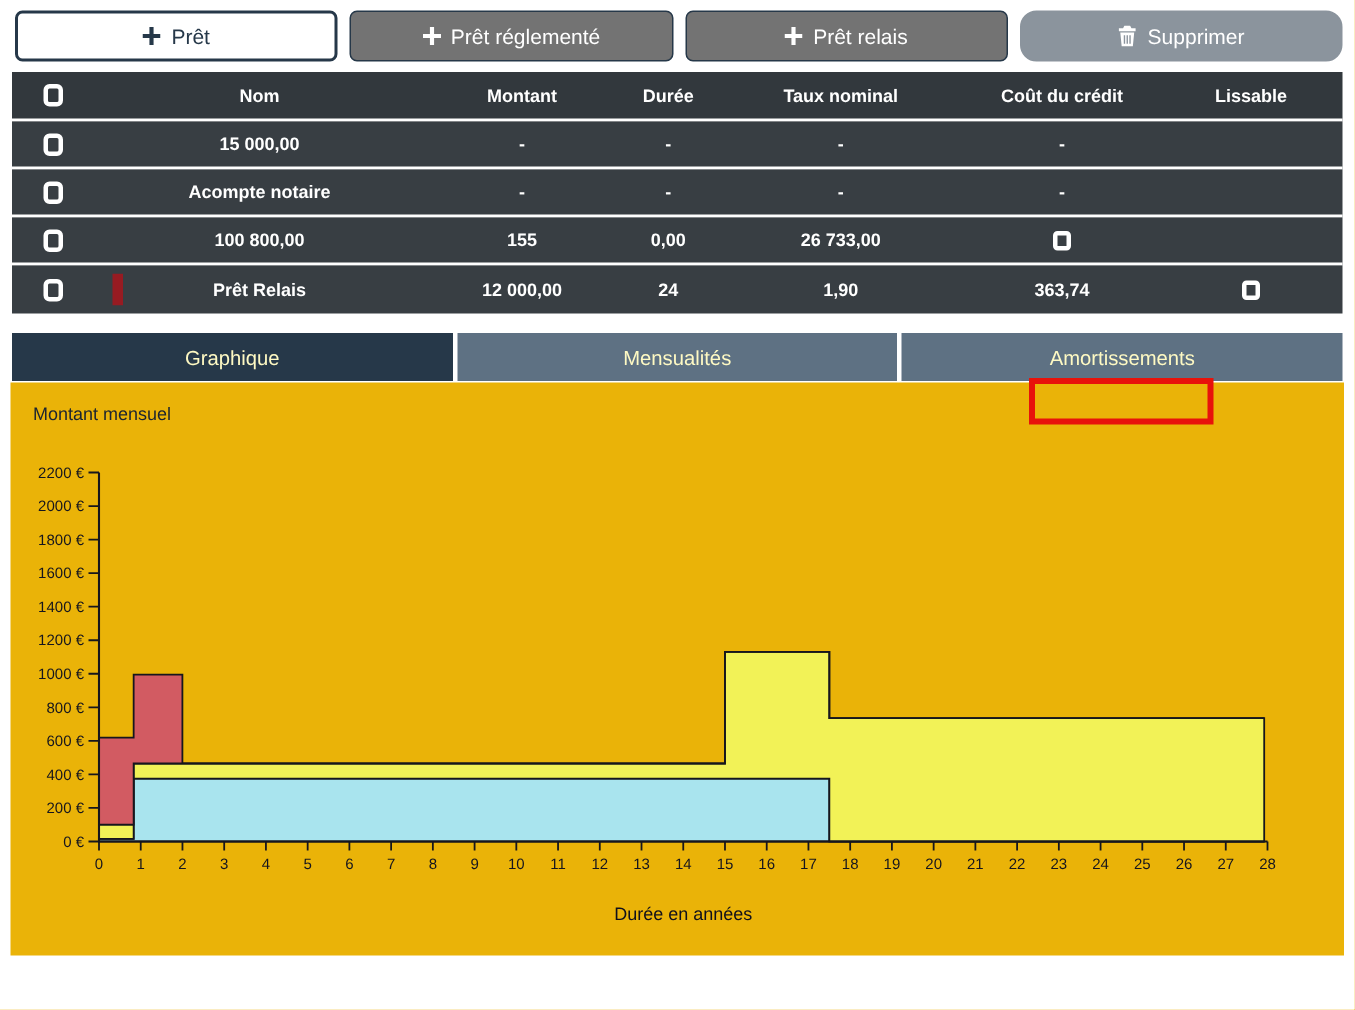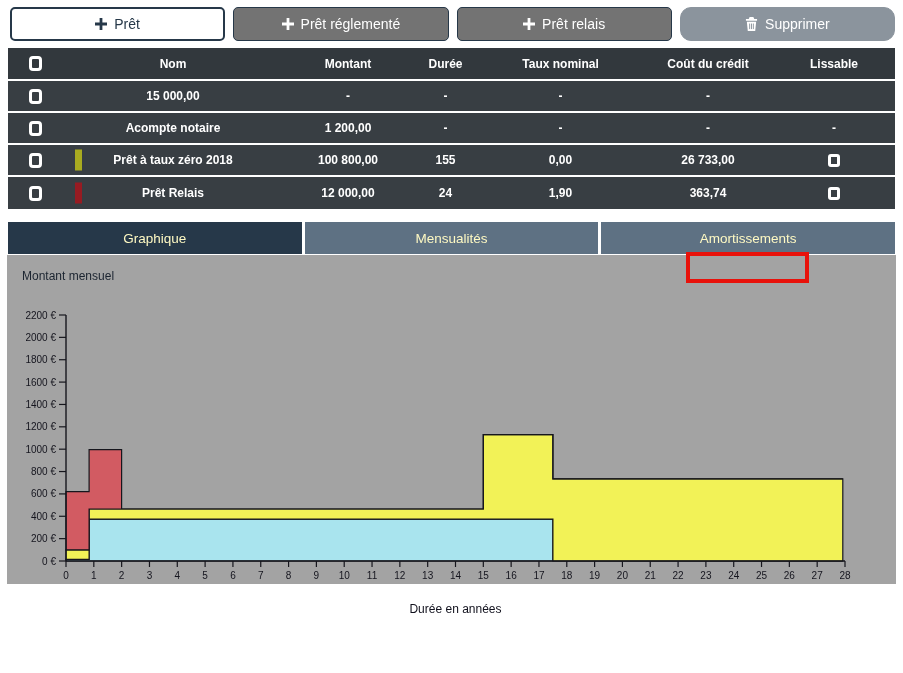--- a/index.html
+++ b/index.html
@@ -34,21 +34,21 @@
   .lissbox.checked::after { content:"\2713"; position:absolute; left:0px; top:-5px;
        color:#ffffff; font-size:13px; font-weight:bold; }
 
   
   .tabs { display:grid; grid-template-columns:repeat(3,1fr); gap:3px; margin:13px 8px 0 8px; }
   .tab { height:32px; display:flex; align-items:center; justify-content:center;
          color:#fef9c3; font-size:13.5px; background:#5e7183; cursor:pointer; }
   .tab.active { background:#263849; }
 
   
-  .chart-panel { position:relative; margin:1px 7px 0 7px; height:329px; background:#a3a3a3; }
+  .chart-panel { position:relative; margin:1px 7px 0 7px; height:382px; background:#eab308; }
   .chart-title { position:absolute; left:15px; top:14px; font-size:12px; color:#1b2430; }
   #chart-svg { position:absolute; left:0; top:0; }
   #chart-svg text.tick { font-family:"Liberation Sans", sans-serif; font-size:10px; fill:#15151e; }
   #chart-svg text.xlabel { font-family:"Liberation Sans", sans-serif; font-size:12px; fill:#10101c; }
 
   
   .annotation-box { position:absolute; left:686px; top:252px; width:123px; height:31px;
                     border:4px solid #e8120b; z-index:6; pointer-events:none; }
 </style>
 </head>
@@ -108,35 +108,30 @@
       <div class="cell lisscell">-</div>
     </div>
 
     <div class="trow">
       <div class="cell">
           <span class="cb"></span>
         </div>
       <div class="cell namecell">
           <span>Acompte notaire</span>
         </div>
-      <div class="cell">1 200,00</div>
       <div class="cell">-</div>
       <div class="cell">-</div>
       <div class="cell">-</div>
       <div class="cell lisscell">-</div>
     </div>
 
 
     <div class="trow">
       <div class="cell">
           <span class="cb"></span>
-        </div>
-      <div class="cell namecell">
-          <span class="colorbar" style="background: rgb(169, 171, 32);"></span>
-          <span>Prêt à taux zéro 2018</span>
         </div>
       <div class="cell">100 800,00</div>
       <div class="cell">155</div>
       <div class="cell">0,00</div>
       <div class="cell">26 733,00</div>
       <div class="cell lisscell">
           <span class="lissbox"></span>
         </div>
     </div>
 

